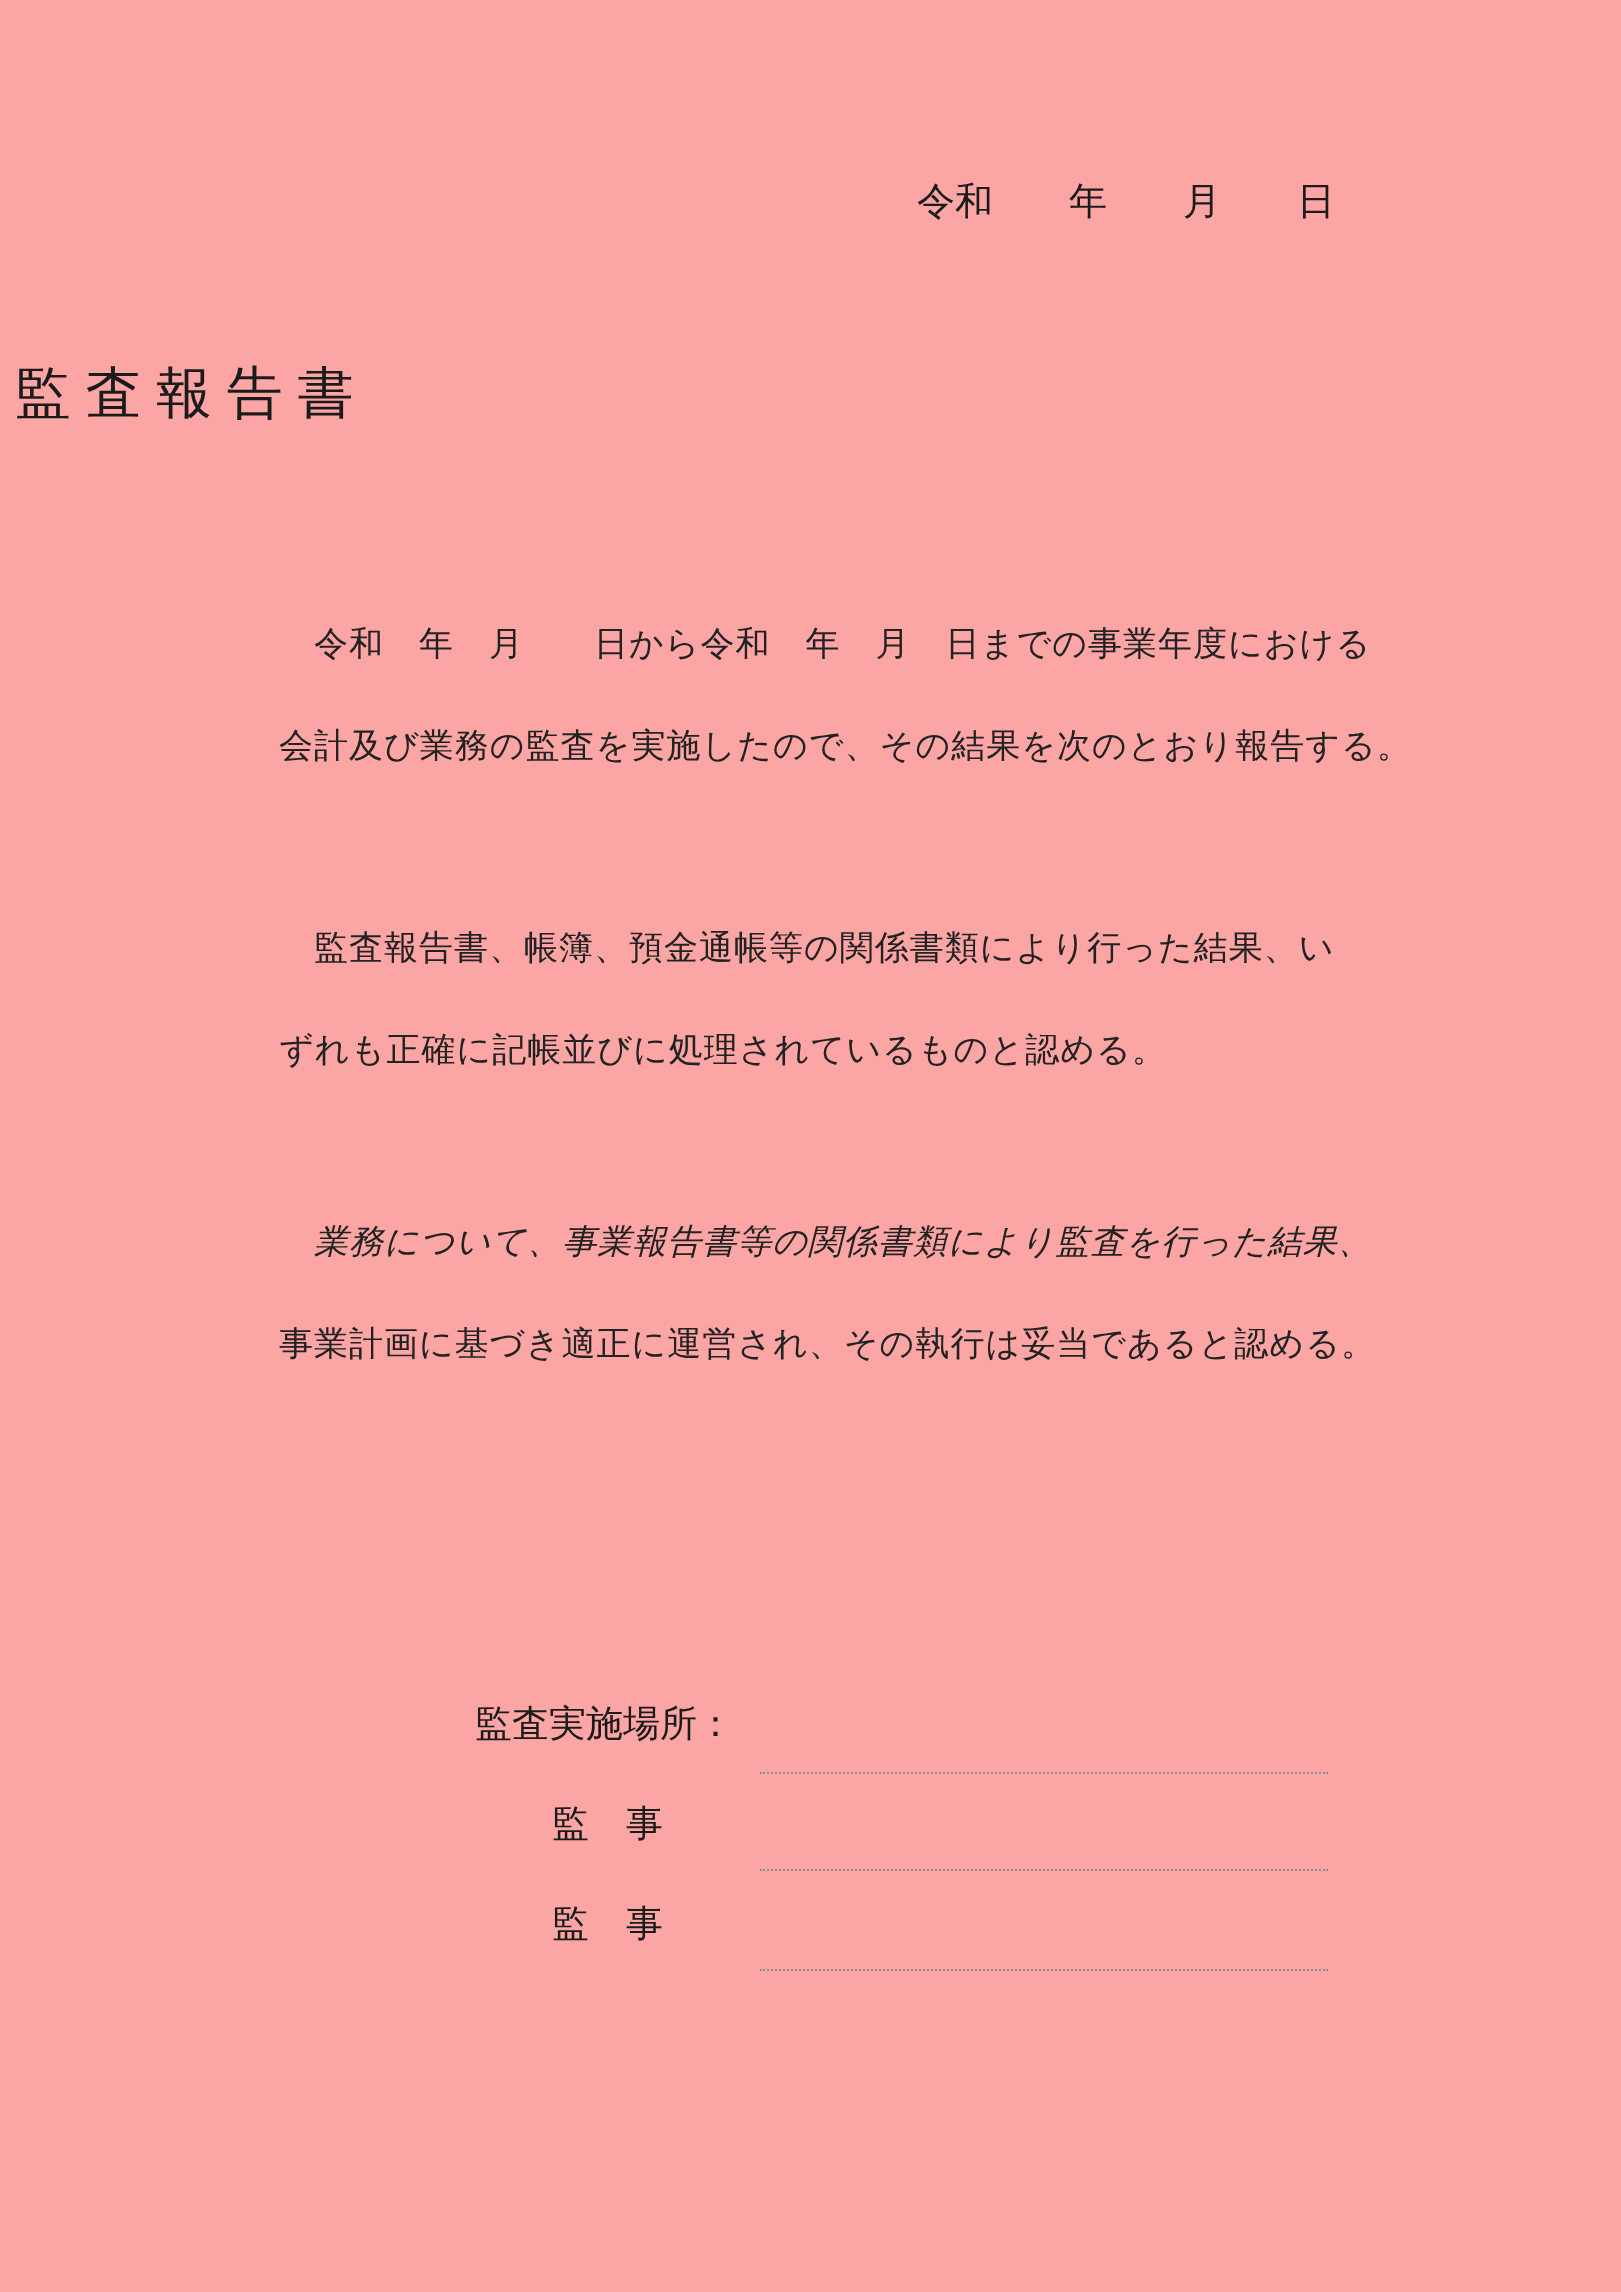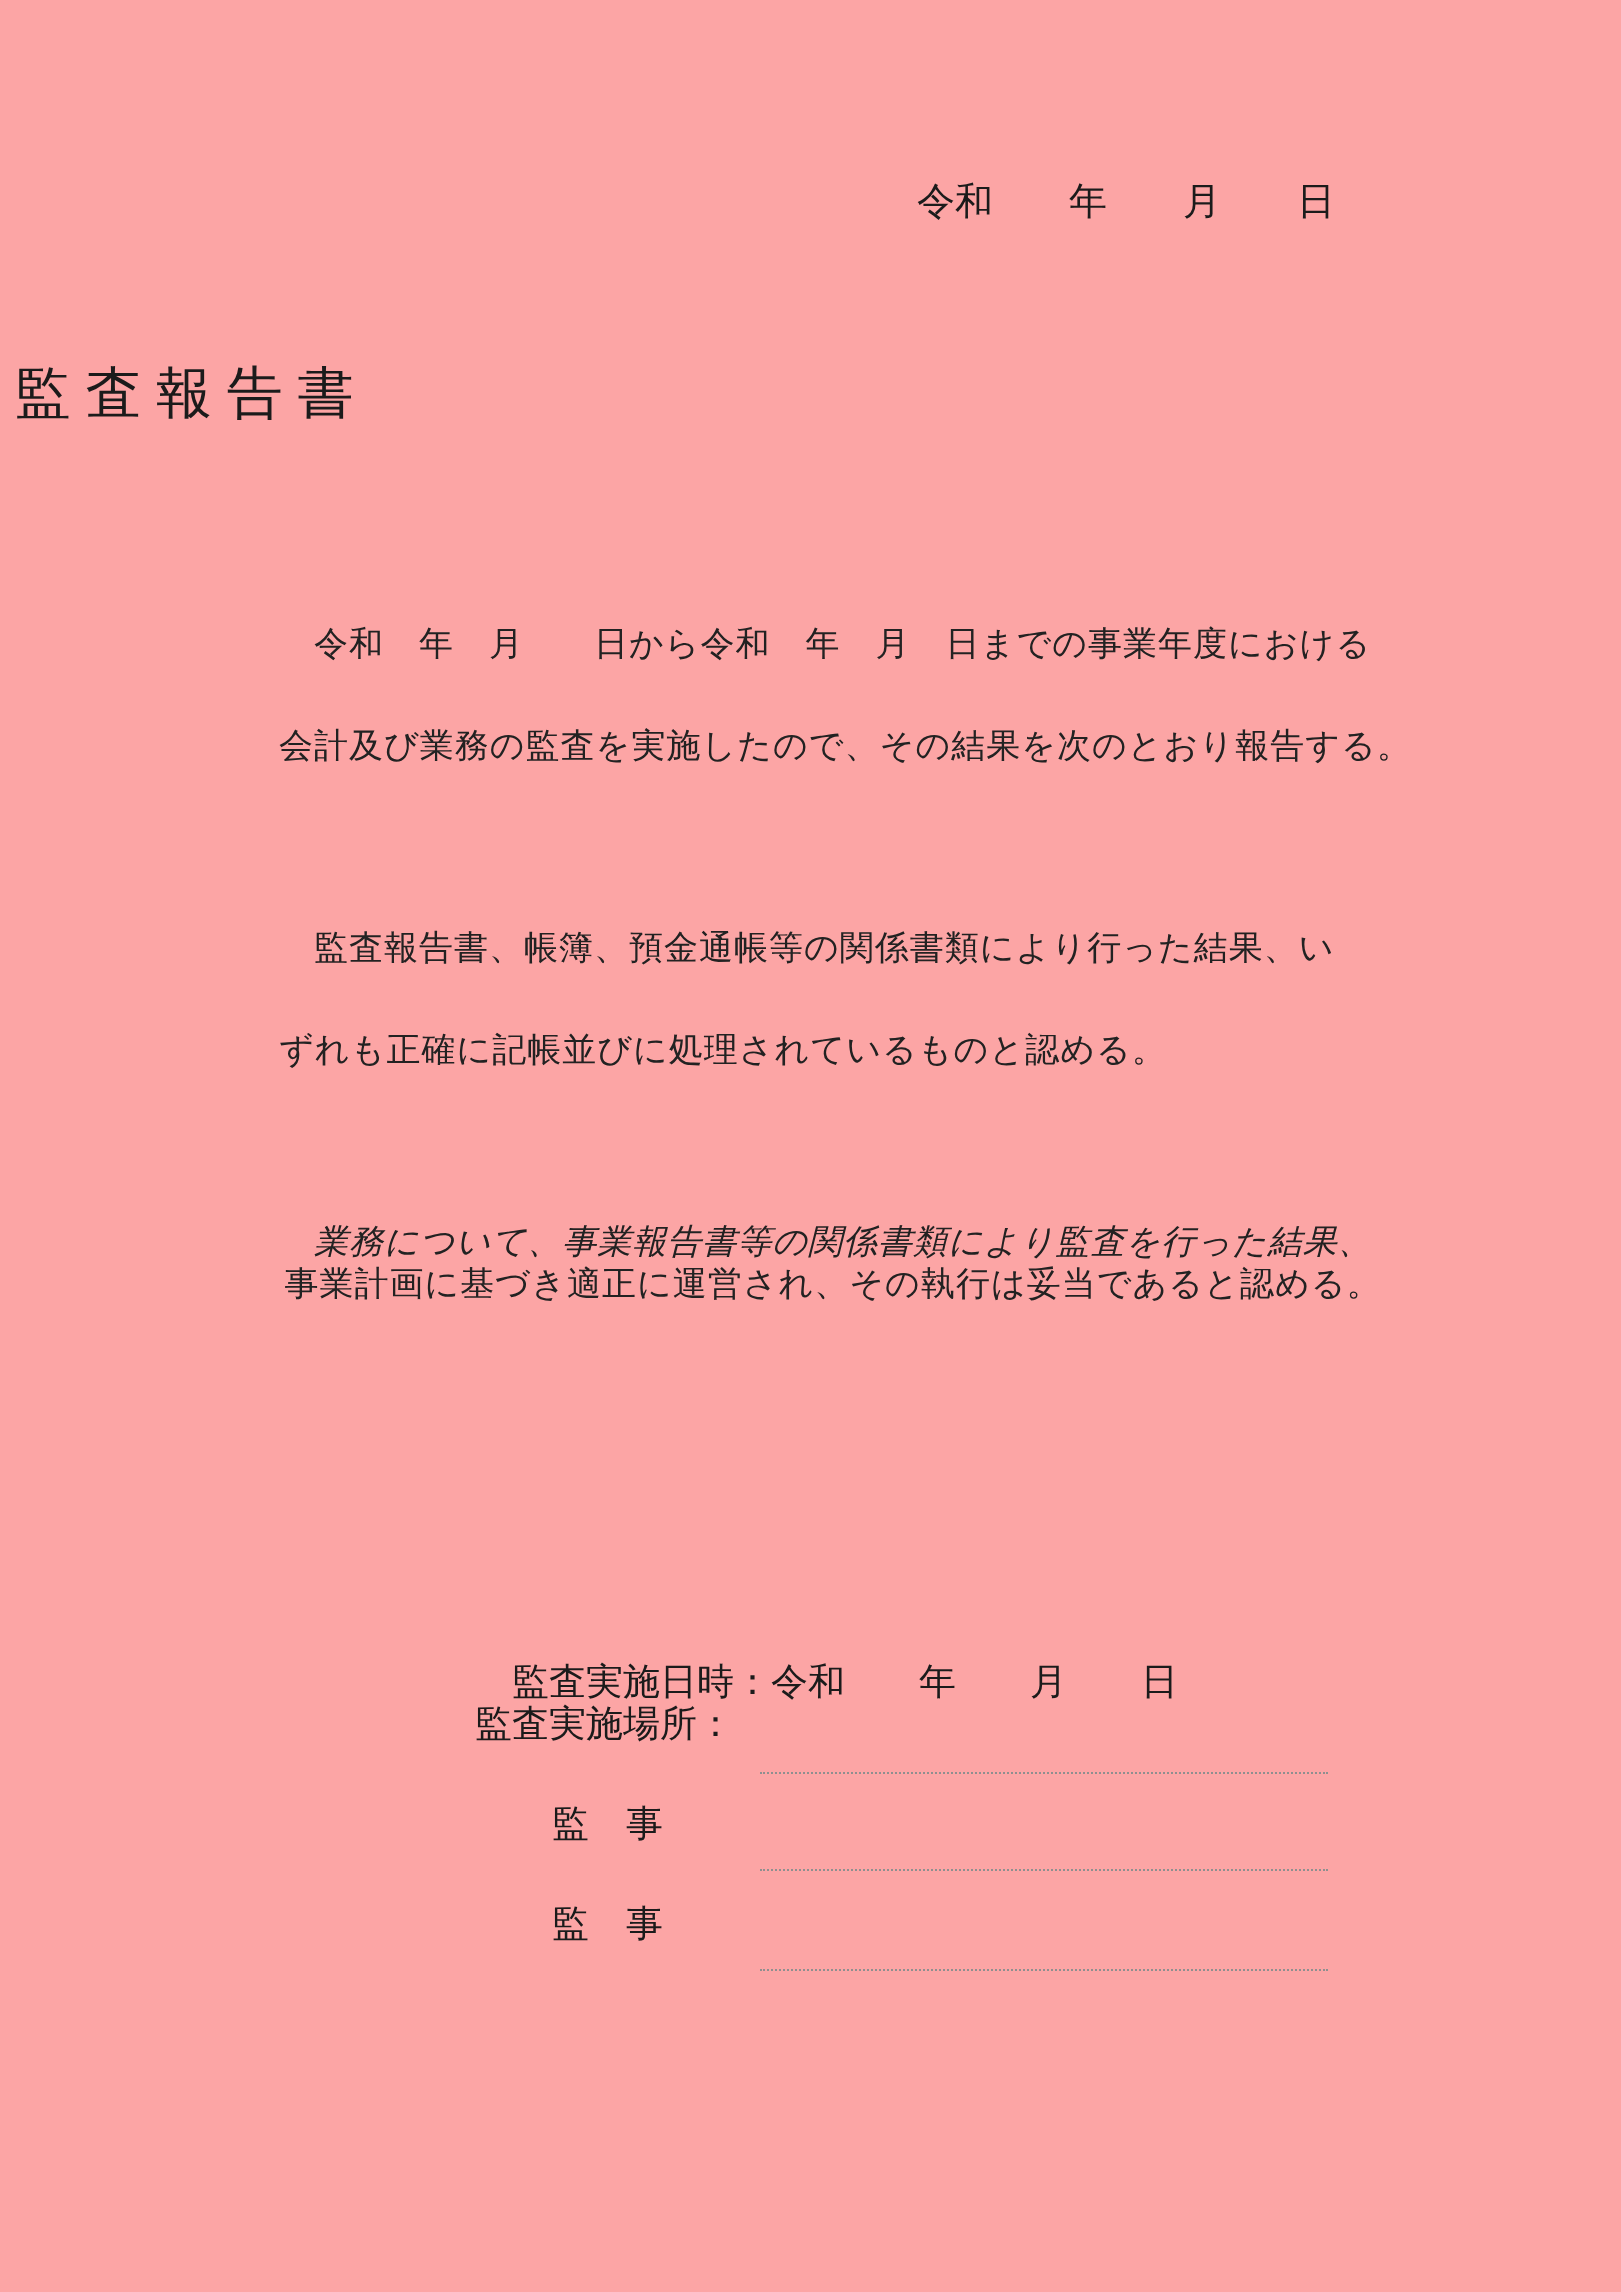--- a/index.html
+++ b/index.html
@@ -44,21 +44,21 @@
     line-height: 45px;
     letter-spacing: 1px;
     color: #222222;
   }
   .body-line.indent { text-indent: 35px; }
   .bl-1 { top: 621px; }
   .bl-2 { top: 723px; }
   .bl-3 { top: 925px; }
   .bl-4 { top: 1027px; }
   .bl-5 { top: 1219px; font-style: italic; }
-  .bl-6 { top: 1261px; text-align: center; }
+  .bl-6 { top: 1321px; }
 
   .footer-label {
     left: 475px;
     font-size: 37px;
     line-height: 47px;
   }
   .fl-datetime { top: 1611px; }
   .fl-place    { top: 1700px; text-align: center; }
 
   .auditor-label {
@@ -91,23 +91,20 @@
 
   <div class="abs body-line indent bl-1">令和　年　月　　日から令和　年　月　日までの事業年度における</div>
   <div class="abs body-line bl-2">会計及び業務の監査を実施したので、その結果を次のとおり報告する。</div>
 
   <div class="abs body-line indent bl-3">監査報告書、帳簿、預金通帳等の関係書類により行った結果、い</div>
   <div class="abs body-line bl-4">ずれも正確に記帳並びに処理されているものと認める。</div>
 
   <div class="abs body-line indent bl-5">業務について、事業報告書等の関係書類により監査を行った結果、</div>
   <div class="abs body-line bl-6">事業計画に基づき適正に運営され、その執行は妥当であると認める。</div>
 
-  <div class="abs footer-label fl-datetime">
-    <span>監査実施日時：</span><span>令和　　年　　月　　日</span>
-  </div>
 
   <div class="abs footer-label fl-place">監査実施場所：</div>
 
   <div class="sig-line sl-1"></div>
 
   <div class="abs auditor-label al-1">監　事</div>
 
   <div class="sig-line sl-2"></div>
 
   <div class="abs auditor-label al-2">監　事</div>

